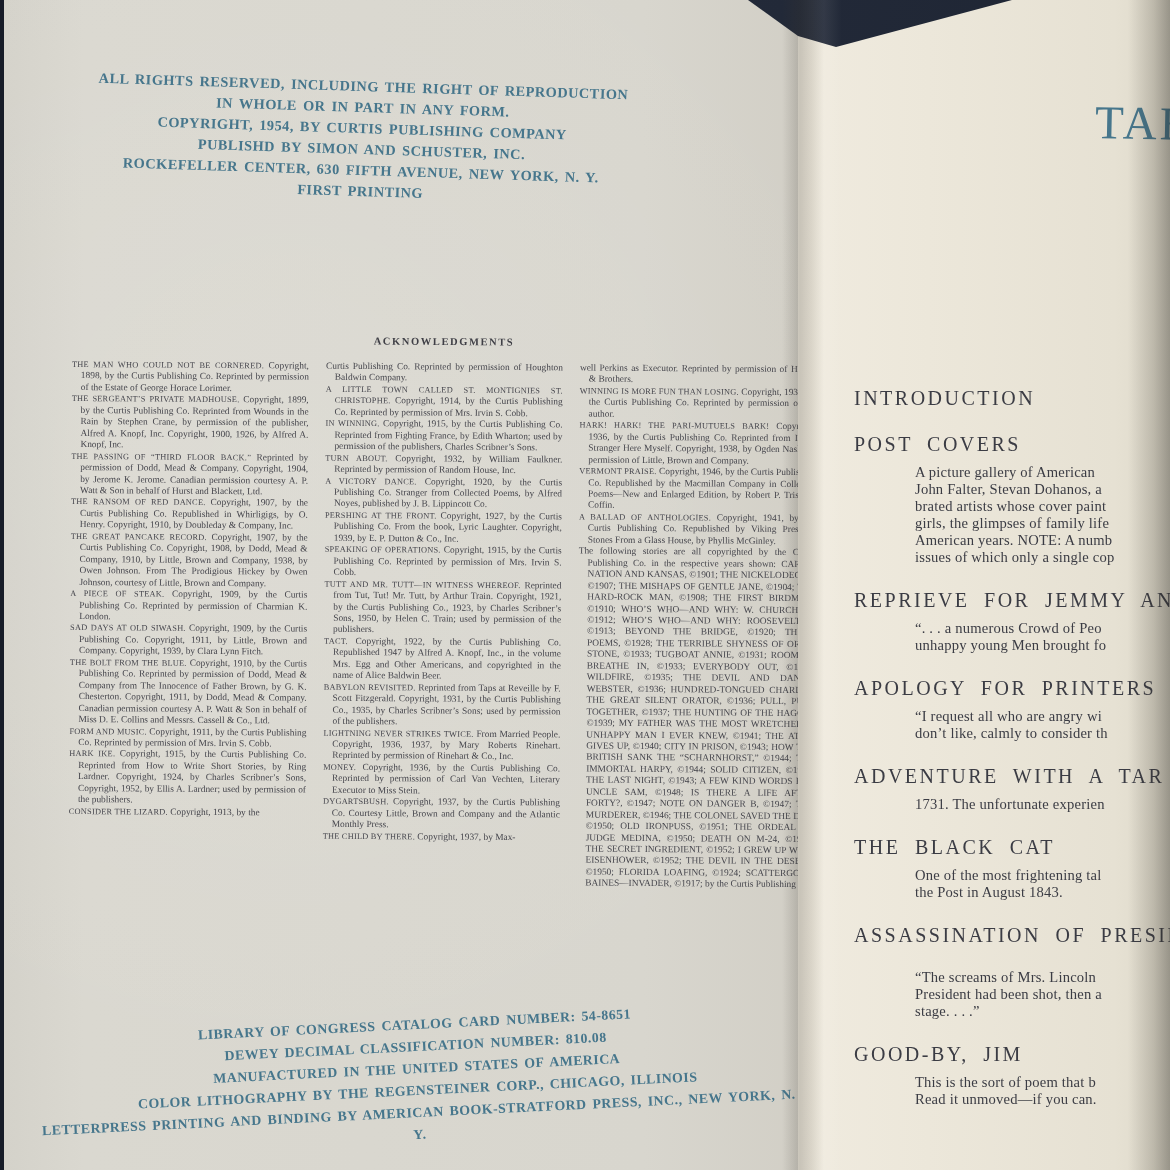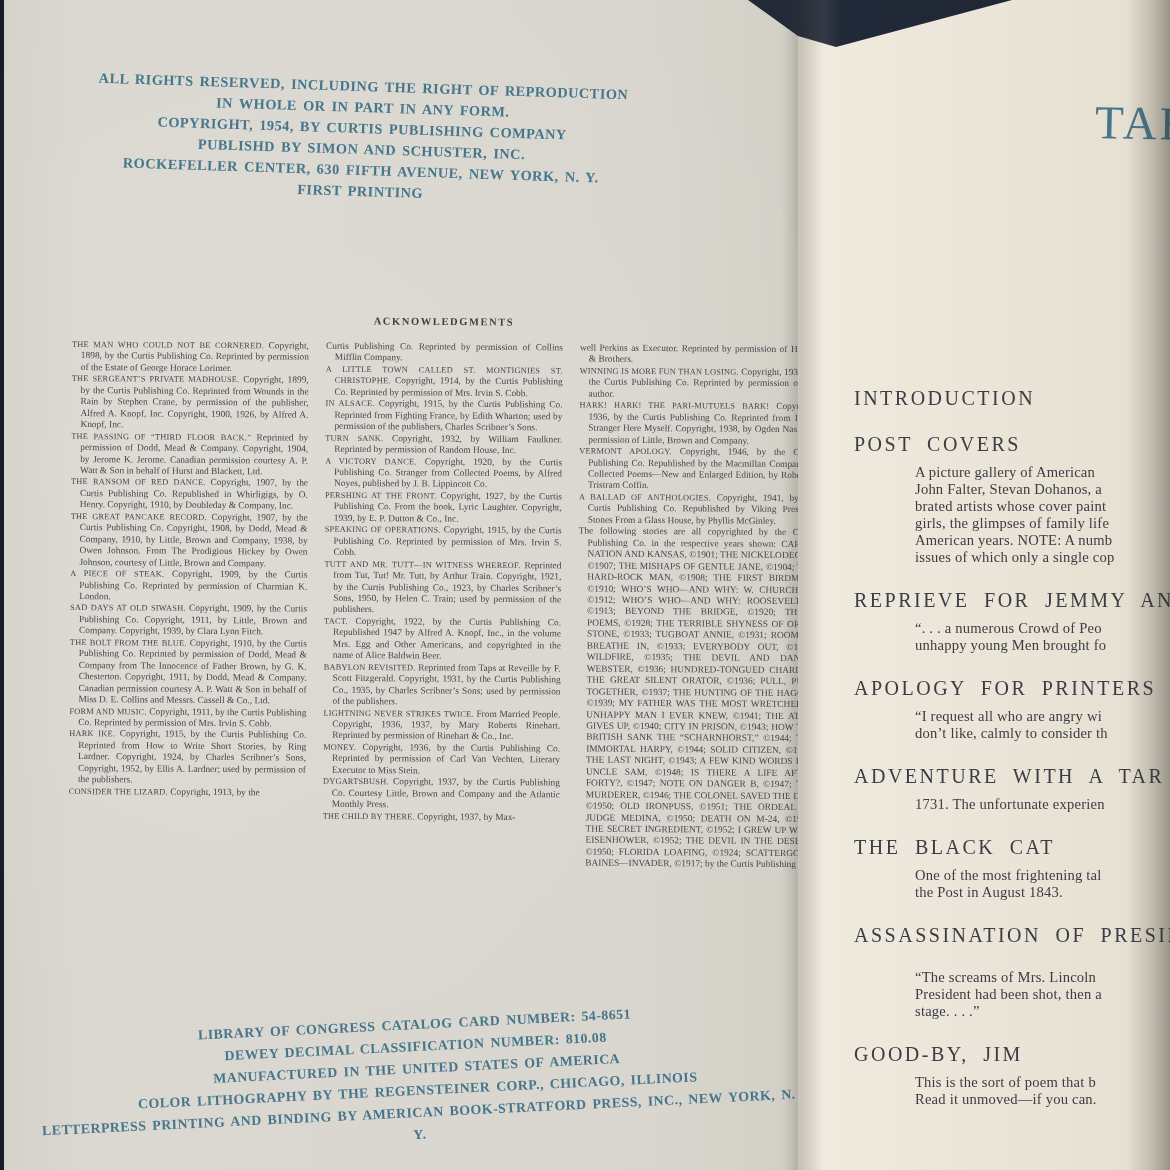--- a/index.html
+++ b/index.html
@@ -24,21 +24,21 @@
       radial-gradient(130% 90% at 35% 40%, rgba(255,255,255,.10), rgba(0,0,0,0) 60%),
       linear-gradient(to right,#d4d2ca 0,#dad8d0 10%,#d8d6ce 80%,#d2cfc6 100%);
     border-top-right-radius:40px 26px;
   }
   .copyright-block{
     position:absolute;left:40px;top:66px;width:640px;
     transform:rotate(1.8deg);transform-origin:left top;
     text-align:center;color:var(--teal);
     font-size:14.3px;line-height:21px;letter-spacing:.5px;word-spacing:2px;font-weight:bold;
   }
-  .ack{position:absolute;left:68px;top:316px;width:744px;}
+  .ack{position:absolute;left:68px;top:336px;width:744px;}
   .ack-title{
     text-align:center;color:#3f3f46;font-weight:bold;
     font-size:10.5px;letter-spacing:1.6px;margin-bottom:12px;
     transform:rotate(.4deg);
   }
   .ack-cols{
     display:flex;gap:17px;height:648px;overflow:hidden;
     transform:rotate(.4deg);transform-origin:left top;
   }
   .ack-col{width:237px;flex:0 0 auto;}
@@ -120,40 +120,40 @@
             <p class="entry"><span class="t">THE RANSOM OF RED DANCE.</span> <span>Copyright, 1907, by the Curtis Publishing Co. Republished in Whirligigs, by O. Henry. Copyright, 1910, by Doubleday &amp; Company, Inc.</span></p>
             <p class="entry"><span class="t">THE GREAT PANCAKE RECORD.</span> <span>Copyright, 1907, by the Curtis Publishing Co. Copyright, 1908, by Dodd, Mead &amp; Company, 1910, by Little, Brown and Company, 1938, by Owen Johnson. From The Prodigious Hickey by Owen Johnson, courtesy of Little, Brown and Company.</span></p>
             <p class="entry"><span class="t">A PIECE OF STEAK.</span> <span>Copyright, 1909, by the Curtis Publishing Co. Reprinted by permission of Charmian K. London.</span></p>
             <p class="entry"><span class="t">SAD DAYS AT OLD SIWASH.</span> <span>Copyright, 1909, by the Curtis Publishing Co. Copyright, 1911, by Little, Brown and Company. Copyright, 1939, by Clara Lynn Fitch.</span></p>
             <p class="entry"><span class="t">THE BOLT FROM THE BLUE.</span> <span>Copyright, 1910, by the Curtis Publishing Co. Reprinted by permission of Dodd, Mead &amp; Company from The Innocence of Father Brown, by G. K. Chesterton. Copyright, 1911, by Dodd, Mead &amp; Company. Canadian permission courtesy A. P. Watt &amp; Son in behalf of Miss D. E. Collins and Messrs. Cassell &amp; Co., Ltd.</span></p>
             <p class="entry"><span class="t">FORM AND MUSIC.</span> <span>Copyright, 1911, by the Curtis Publishing Co. Reprinted by permission of Mrs. Irvin S. Cobb.</span></p>
             <p class="entry"><span class="t">HARK IKE.</span> <span>Copyright, 1915, by the Curtis Publishing Co. Reprinted from How to Write Short Stories, by Ring Lardner. Copyright, 1924, by Charles Scribner’s Sons, Copyright, 1952, by Ellis A. Lardner; used by permission of the publishers.</span></p>
             <p class="entry"><span class="t">CONSIDER THE LIZARD.</span> <span>Copyright, 1913, by the</span></p>
           </div>
         <div class="ack-col">
-            <p class="entry"> <span>Curtis Publishing Co. Reprinted by permission of Collins Mifflin Company.</span></p>
+            <p class="entry"> <span>Curtis Publishing Co. Reprinted by permission of Houghton Baldwin Company.</span></p>
             <p class="entry"><span class="t">A LITTLE TOWN CALLED ST. MONTIGNIES ST. CHRISTOPHE.</span> <span>Copyright, 1914, by the Curtis Publishing Co. Reprinted by permission of Mrs. Irvin S. Cobb.</span></p>
-            <p class="entry"><span class="t">IN ALSACE.</span> <span>Copyright, 1915, by the Curtis Publishing Co. Reprinted from Fighting France, by Edith Wharton; used by permission of the publishers, Charles Scribner’s Sons.</span></p>
-            <p class="entry"><span class="t">TURN SANK.</span> <span>Copyright, 1932, by William Faulkner. Reprinted by permission of Random House, Inc.</span></p>
+            <p class="entry"><span class="t">IN WINNING.</span> <span>Copyright, 1915, by the Curtis Publishing Co. Reprinted from Fighting France, by Edith Wharton; used by permission of the publishers, Charles Scribner’s Sons.</span></p>
+            <p class="entry"><span class="t">TURN ABOUT.</span> <span>Copyright, 1932, by William Faulkner. Reprinted by permission of Random House, Inc.</span></p>
             <p class="entry"><span class="t">A VICTORY DANCE.</span> <span>Copyright, 1920, by the Curtis Publishing Co. Stranger from Collected Poems, by Alfred Noyes, published by J. B. Lippincott Co.</span></p>
             <p class="entry"><span class="t">PERSHING AT THE FRONT.</span> <span>Copyright, 1927, by the Curtis Publishing Co. From the book, Lyric Laughter. Copyright, 1939, by E. P. Dutton &amp; Co., Inc.</span></p>
             <p class="entry"><span class="t">SPEAKING OF OPERATIONS.</span> <span>Copyright, 1915, by the Curtis Publishing Co. Reprinted by permission of Mrs. Irvin S. Cobb.</span></p>
             <p class="entry"><span class="t">TUTT AND MR. TUTT—IN WITNESS WHEREOF.</span> <span>Reprinted from Tut, Tut! Mr. Tutt, by Arthur Train. Copyright, 1921, by the Curtis Publishing Co., 1923, by Charles Scribner’s Sons, 1950, by Helen C. Train; used by permission of the publishers.</span></p>
             <p class="entry"><span class="t">TACT.</span> <span>Copyright, 1922, by the Curtis Publishing Co. Republished 1947 by Alfred A. Knopf, Inc., in the volume Mrs. Egg and Other Americans, and copyrighted in the name of Alice Baldwin Beer.</span></p>
             <p class="entry"><span class="t">BABYLON REVISITED.</span> <span>Reprinted from Taps at Reveille by F. Scott Fitzgerald. Copyright, 1931, by the Curtis Publishing Co., 1935, by Charles Scribner’s Sons; used by permission of the publishers.</span></p>
             <p class="entry"><span class="t">LIGHTNING NEVER STRIKES TWICE.</span> <span>From Married People. Copyright, 1936, 1937, by Mary Roberts Rinehart. Reprinted by permission of Rinehart &amp; Co., Inc.</span></p>
             <p class="entry"><span class="t">MONEY.</span> <span>Copyright, 1936, by the Curtis Publishing Co. Reprinted by permission of Carl Van Vechten, Literary Executor to Miss Stein.</span></p>
             <p class="entry"><span class="t">DYGARTSBUSH.</span> <span>Copyright, 1937, by the Curtis Publishing Co. Courtesy Little, Brown and Company and the Atlantic Monthly Press.</span></p>
             <p class="entry"><span class="t">THE CHILD BY THERE.</span> <span>Copyright, 1937, by Max-</span></p>
           </div>
         <div class="ack-col">
             <p class="entry"> <span>well Perkins as Executor. Reprinted by permission of Harper &amp; Brothers.</span></p>
             <p class="entry"><span class="t">WINNING IS MORE FUN THAN LOSING.</span> <span>Copyright, 1936, by the Curtis Publishing Co. Reprinted by permission of the author.</span></p>
             <p class="entry"><span class="t">HARK! HARK! THE PARI-MUTUELS BARK!</span> <span>Copyright, 1936, by the Curtis Publishing Co. Reprinted from I’m a Stranger Here Myself. Copyright, 1938, by Ogden Nash, by permission of Little, Brown and Company.</span></p>
-            <p class="entry"><span class="t">VERMONT APOLOGY.</span> <span>Copyright, 1946, by the Curtis Publishing Co. Republished by the Macmillan Company in Collected Poems—New and Enlarged Edition, by Robert P. Tristram Coffin.</span></p>
+            <p class="entry"><span class="t">VERMONT PRAISE.</span> <span>Copyright, 1946, by the Curtis Publishing Co. Republished by the Macmillan Company in Collected Poems—New and Enlarged Edition, by Robert P. Tristram Coffin.</span></p>
             <p class="entry"><span class="t">A BALLAD OF ANTHOLOGIES.</span> <span>Copyright, 1941, by the Curtis Publishing Co. Republished by Viking Press in Stones From a Glass House, by Phyllis McGinley.</span></p>
             <p class="entry"> <span>The following stories are all copyrighted by the Curtis Publishing Co. in the respective years shown: CARRIE NATION AND KANSAS, ©1901; THE NICKELODEONS, ©1907; THE MISHAPS OF GENTLE JANE, ©1904; THE HARD-ROCK MAN, ©1908; THE FIRST BIRDMAN, ©1910; WHO’S WHO—AND WHY: W. CHURCHILL, ©1912; WHO’S WHO—AND WHY: ROOSEVELT II, ©1913; BEYOND THE BRIDGE, ©1920; THREE POEMS, ©1928; THE TERRIBLE SHYNESS OF ORVIE STONE, ©1933; TUGBOAT ANNIE, ©1931; ROOM TO BREATHE IN, ©1933; EVERYBODY OUT, ©1934; WILDFIRE, ©1935; THE DEVIL AND DANIEL WEBSTER, ©1936; HUNDRED-TONGUED CHARLEY, THE GREAT SILENT ORATOR, ©1936; PULL, PULL TOGETHER, ©1937; THE HUNTING OF THE HAGGIS, ©1939; MY FATHER WAS THE MOST WRETCHEDLY UNHAPPY MAN I EVER KNEW, ©1941; THE ATOM GIVES UP, ©1940; CITY IN PRISON, ©1943; HOW THE BRITISH SANK THE “SCHARNHORST,” ©1944; THE IMMORTAL HARPY, ©1944; SOLID CITIZEN, ©1944; THE LAST NIGHT, ©1943; A FEW KIND WORDS FOR UNCLE SAM, ©1948; IS THERE A LIFE AFTER FORTY?, ©1947; NOTE ON DANGER B, ©1947; THE MURDERER, ©1946; THE COLONEL SAVED THE DAY, ©1950; OLD IRONPUSS, ©1951; THE ORDEAL OF JUDGE MEDINA, ©1950; DEATH ON M-24, ©1952; THE SECRET INGREDIENT, ©1952; I GREW UP WITH EISENHOWER, ©1952; THE DEVIL IN THE DESERT, ©1950; FLORIDA LOAFING, ©1924; SCATTERGOOD BAINES—INVADER, ©1917; by the Curtis Publishing Co.</span></p>
           </div>
       </div>
     </div>
 
     <div class="printing-block">
         <div class="pline">LIBRARY OF CONGRESS CATALOG CARD NUMBER: 54-8651</div>
         <div class="pline">DEWEY DECIMAL CLASSIFICATION NUMBER: 810.08</div>
         <div class="pline">MANUFACTURED IN THE UNITED STATES OF AMERICA</div>

